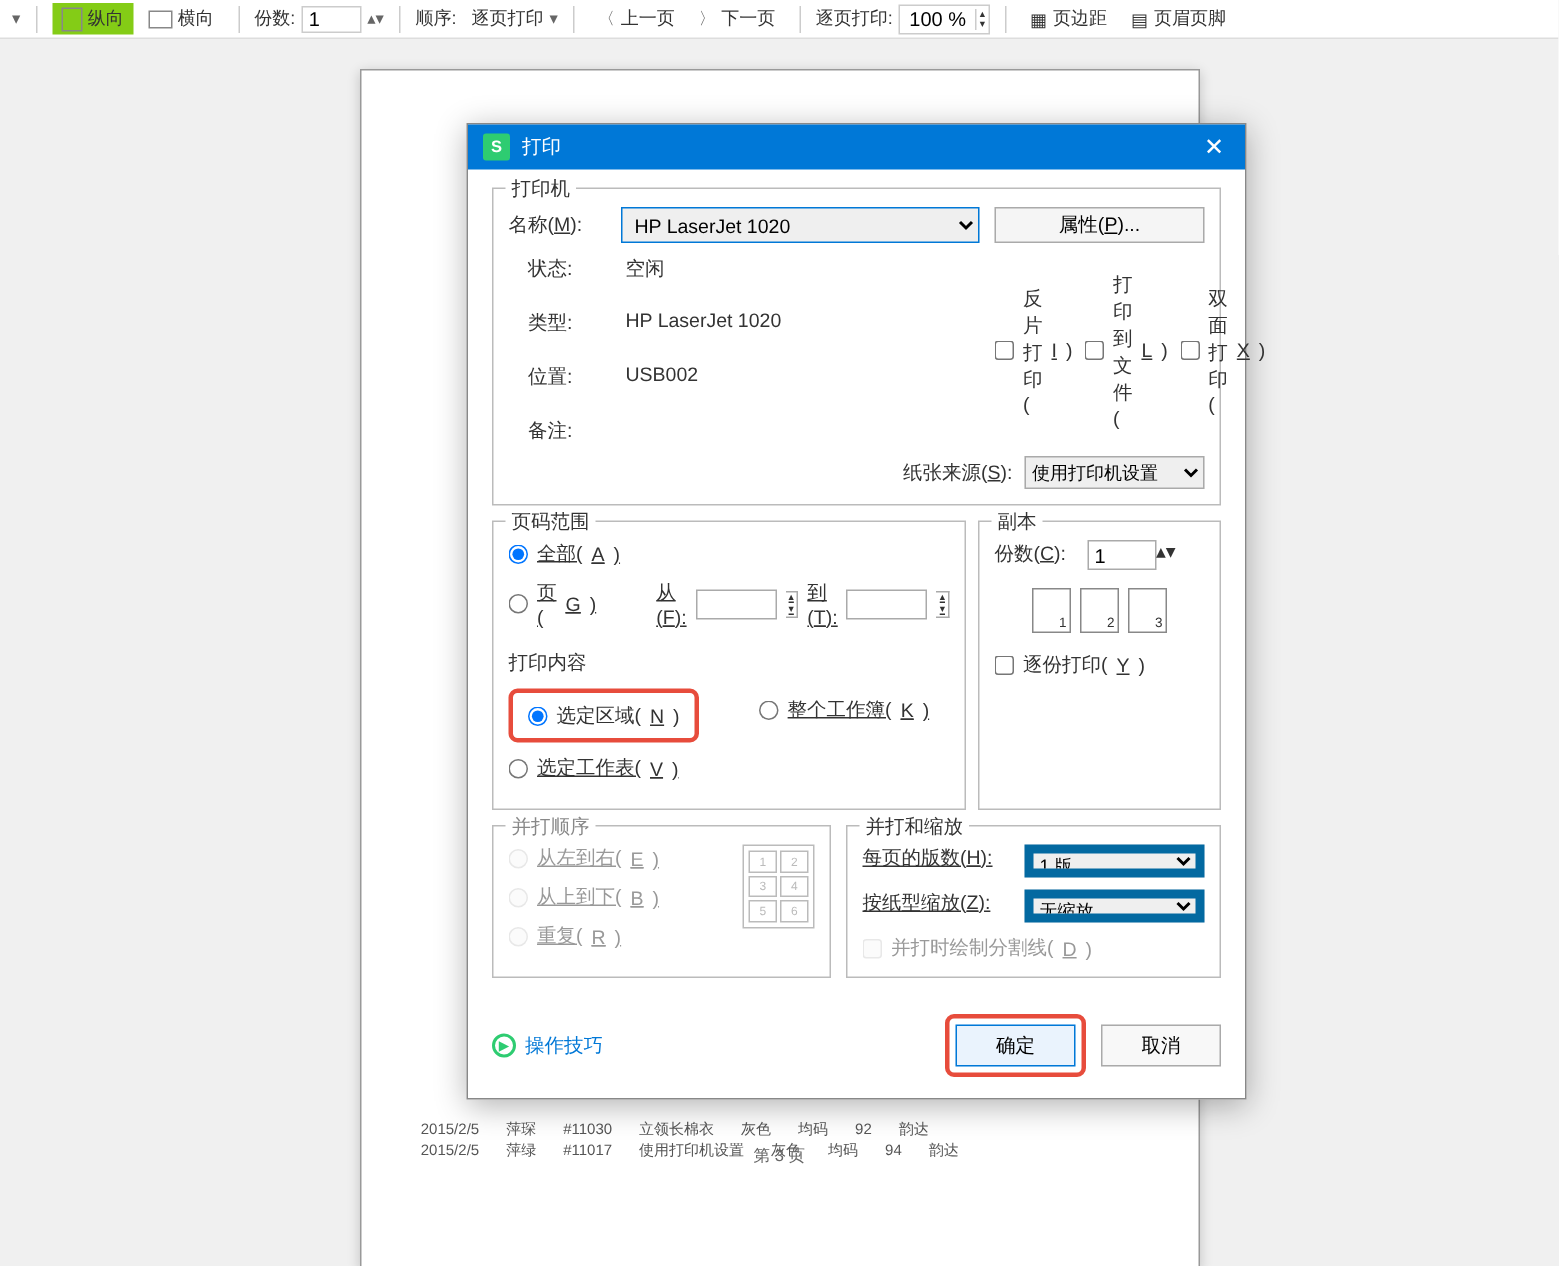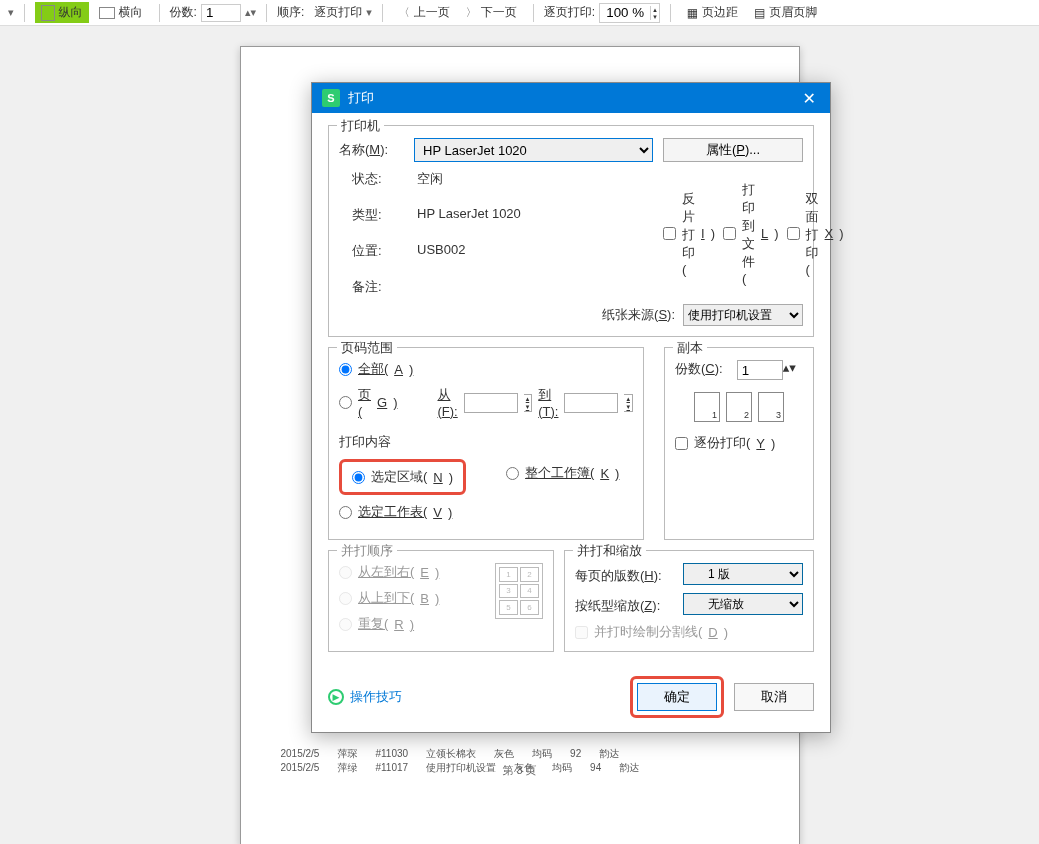--- a/index.html
+++ b/index.html
@@ -43,21 +43,21 @@
 .prop-btn { height: 24px; border: 1px solid #aaa; background: #f5f5f5; cursor: pointer; font-size: 13px; }
 .info-row { display: flex; gap: 10px; margin-top: 8px; }
 .info-left { flex: 1; display: grid; grid-template-columns: 65px 1fr; row-gap: 18px; margin-left: 13px; }
 .info-right { width: 140px; display: flex; gap: 8px; }
 .chk { display: flex; align-items: center; gap: 6px; }
 .chk input { width: 13px; height: 13px; }
 .paper-src-row { display: flex; justify-content: flex-end; align-items: center; gap: 8px; margin-top: 8px; }
 .paper-src-row select { width: 120px; height: 22px; border: 1px solid #aaa; font-size: 12px; }
 
 
-.mid-row { display: flex; gap: 20px; }
+.mid-row { display: flex; gap: 8px; }
 .range-group { flex: 1; }
 .copies-group { width: 190px; }
 .radio-row { display: flex; align-items: center; gap: 6px; margin-bottom: 8px; text-decoration: underline; }
 .radio-row input[type=radio] { width: 13px; height: 13px; }
 .radio-row .num-input { width: 54px; height: 20px; border: 1px solid #aaa; }
 .radio-row .spin { display: flex; flex-direction: column; font-size: 7px; line-height: 8px; border: 1px solid #aaa; border-left: none; }
 .radio-row .spin span { padding: 0 2px; cursor: pointer; }
 .copies-line { display: flex; align-items: flex-start; gap: 14px; margin-bottom: 12px; }
 .copies-line .num-wrap { display: flex; }
 .copies-line input { width: 46px; height: 20px; border: 1px solid #aaa; text-align: left; padding: 0 4px; }
@@ -68,22 +68,22 @@
 .red-box { border: 3px solid #e74c3c; border-radius: 6px; padding: 6px 10px; display: inline-flex; align-items: center; gap: 6px; }
 
 
 .bot-row { display: flex; gap: 10px; }
 .order-group { flex: 1; color: #888; }
 .order-group .radio-row { color: #999; }
 .order-group input[type=radio] { opacity: 0.5; }
 .order-icon { width: 48px; height: 56px; border: 1px solid #bbb; display: grid; grid-template-columns: 1fr 1fr; grid-template-rows: repeat(3,1fr); gap: 2px; padding: 3px; float: right; margin-left: 8px; }
 .order-icon div { border: 1px solid #bbb; font-size: 8px; display: flex; align-items: center; justify-content: center; color: #bbb; }
 .scale-group { width: 250px; }
-.scale-line { display: flex; align-items: flex-end; gap: 8px; margin-bottom: 8px; }
-.scale-line select { flex: 1; height: 22px; border: 1px solid #0369a1; font-size: 12px; padding-left: 20px; }
+.scale-line { display: flex; align-items: flex-start; gap: 8px; margin-bottom: 8px; text-decoration: underline; }
+.scale-line select { flex: 1; height: 22px; border: 6px solid #0369a1; font-size: 12px; }
 .scale-line .lbl { width: 100px; }
 .cutline { display: flex; align-items: center; gap: 6px; color: #999; }
 .cutline input { opacity: 0.5; }
 
 
 .btns-row { display: flex; align-items: center; margin-top: 14px; }
 .tips-link { color: #0078d7; display: flex; align-items: center; gap: 6px; cursor: pointer; }
 .tips-icon { width: 16px; height: 16px; border: 2px solid #2ecc71; border-radius: 50%; display: flex; align-items: center; justify-content: center; font-size: 9px; color: #2ecc71; }
 .btns-row .spacer { flex: 1; }
 .dlg-btn { width: 80px; height: 28px; border: 1px solid #aaa; background: #f8f8f8; cursor: pointer; font-size: 13px; margin-left: 10px; }

